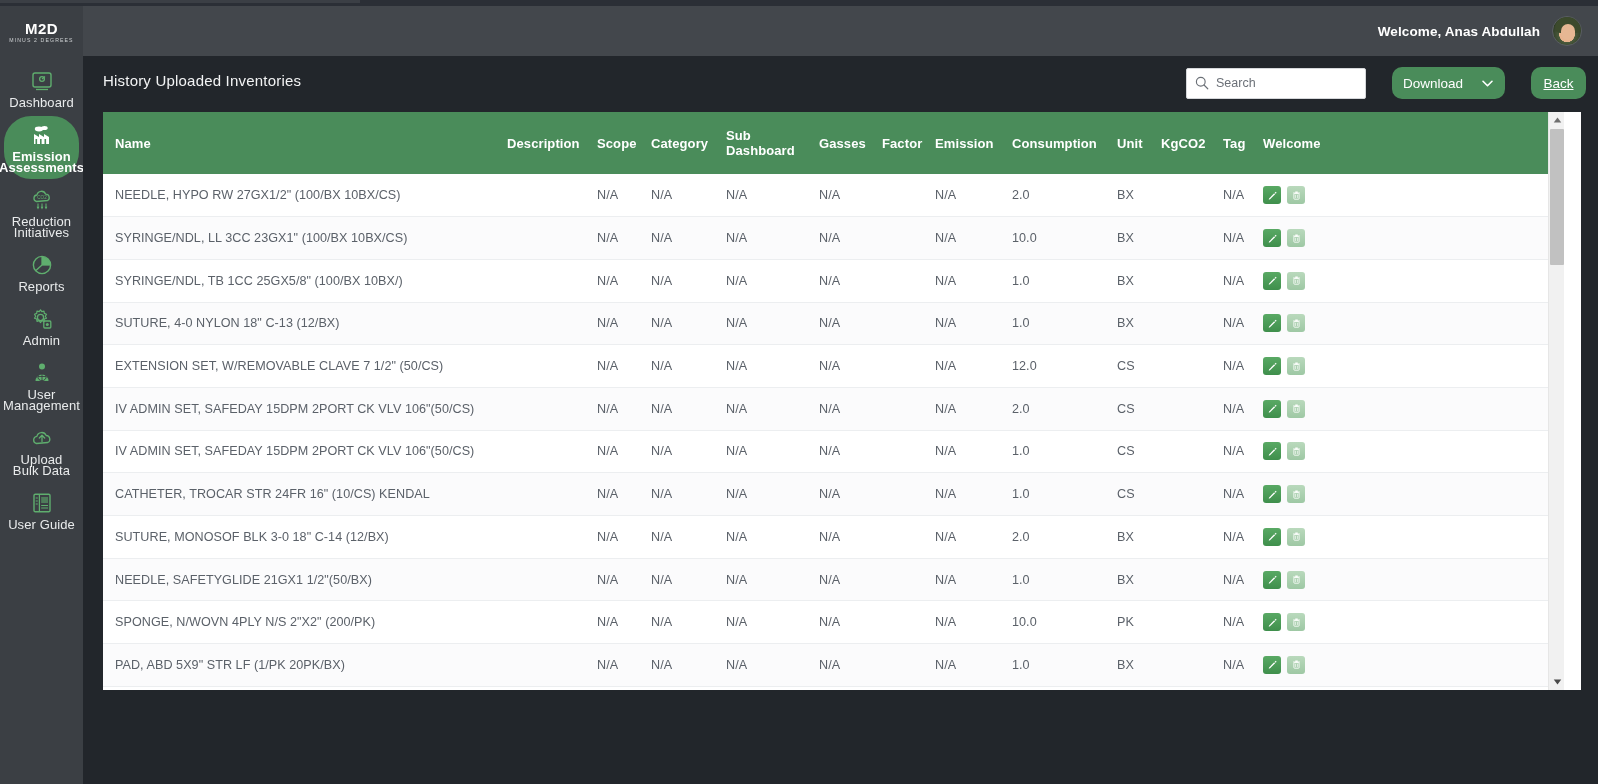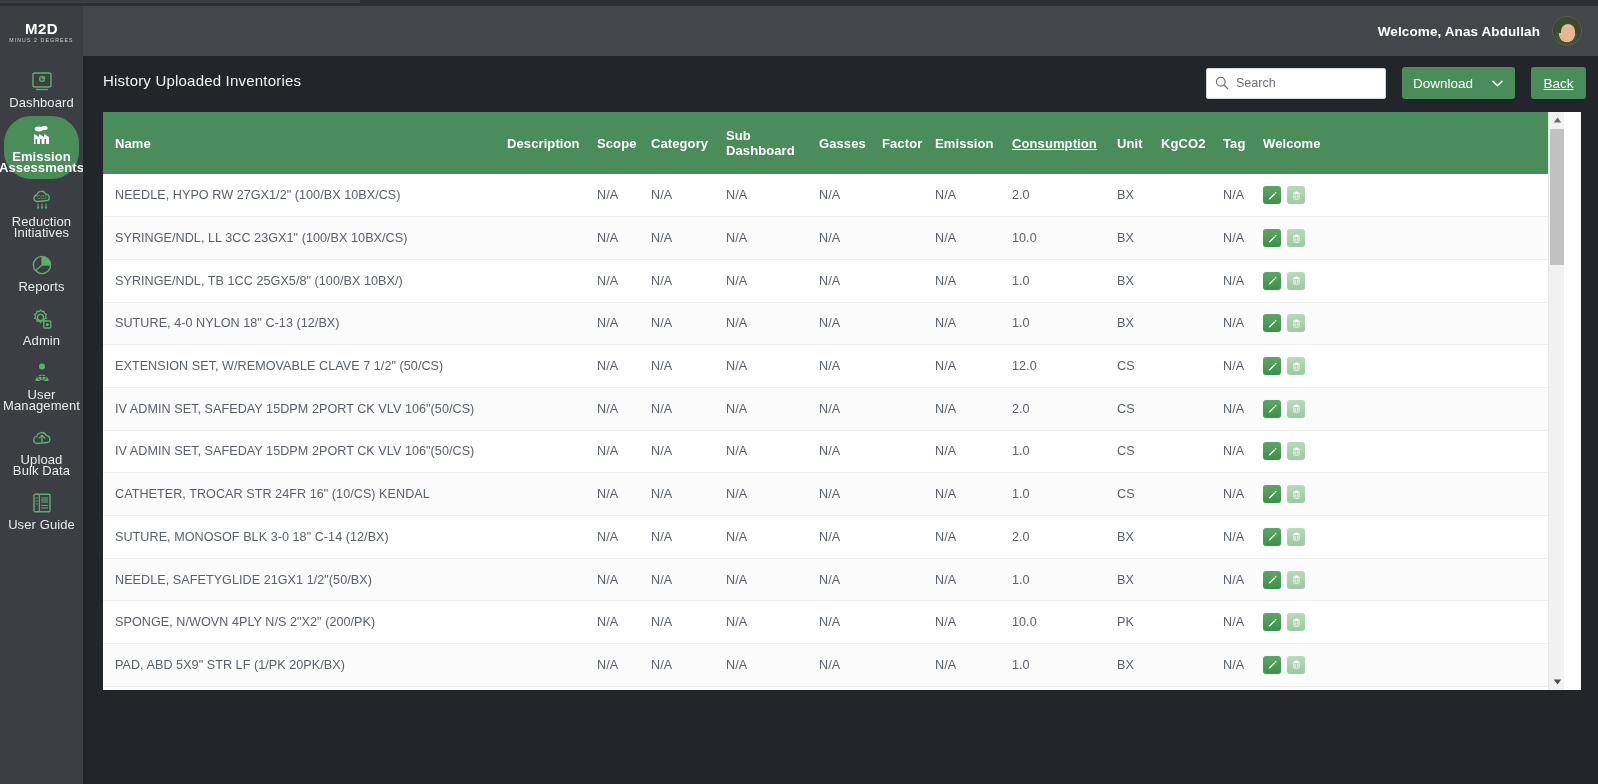--- a/index.html
+++ b/index.html
@@ -93,36 +93,36 @@
   .page-head {
     position: absolute; left: 0; top: 0; width: 1515px; height: 56px;
     display: flex; align-items: center;
   }
   .page-title {
     position: absolute; left: 20px; top: 16px;
     color: #f2f3f4; font-size: 15px; letter-spacing: 0.2px;
   }
   .head-tools {
     position: absolute; right: 12px; top: 11px;
-    display: flex; align-items: center; gap: 16px;
+    display: flex; align-items: center; gap: 26px;
   }
   .search-box {
     width: 180px; height: 31px; background: #ffffff;
     border: 1px solid #d5d7da; border-radius: 2px;
     display: flex; align-items: center; padding: 0 8px;
   }
   .search-icon { width: 14px; height: 14px; margin-right: 7px; flex: none; }
   .search-input {
     border: none; outline: none; width: 100%;
     font-family: "Liberation Sans", sans-serif;
     font-size: 12.5px; color: #43474c; background: transparent;
   }
   .search-input::placeholder { color: #6b7077; }
   .btn {
-    background: #4a8c5a; color: #ffffff; border: none; border-radius: 3px;
+    background: #4a8c5a; color: #ffffff; border: none; border-radius: 10px;
     font-family: "Liberation Sans", sans-serif; font-size: 13.5px;
     cursor: pointer; display: flex; align-items: center; justify-content: center;
   }
   .btn-download { width: 113px; height: 32px; gap: 18px; padding: 0 12px; }
   .chev { width: 13px; height: 9px; flex: none; }
   .btn-back { width: 55px; height: 32px; text-decoration: underline; }
 
   
   .table-card {
     position: absolute; left: 20px; top: 56px;
@@ -139,21 +139,21 @@
     letter-spacing: 0.1px;
   }
   thead th.c-name      { width: 404px; padding-left: 12px; margin-left: 48px; }
   thead th.c-desc      { width: 90px; }
   thead th.c-scope     { width: 54px; }
   thead th.c-cat       { width: 75px; }
   thead th.c-subcat    { width: 93px; }
   thead th.c-gasses    { width: 63px; }
   thead th.c-factor    { width: 53px; }
   thead th.c-standard  { width: 77px; }
-  thead th.c-consum    { width: 105px; text-decoration: underline; }
+  thead th.c-consum    { width: 105px; }
   thead th.c-unit      { width: 44px; }
   thead th.c-kgco2     { width: 62px; }
   thead th.c-tag       { width: 40px; }
   thead th.c-actions   { width: 285px; }
 
   tbody td {
     font-size: 12.6px; color: #5b6169; height: 42.7px;
     padding: 0; vertical-align: middle;
     border-bottom: 1px solid #eceef0;
     letter-spacing: 0.05px;

